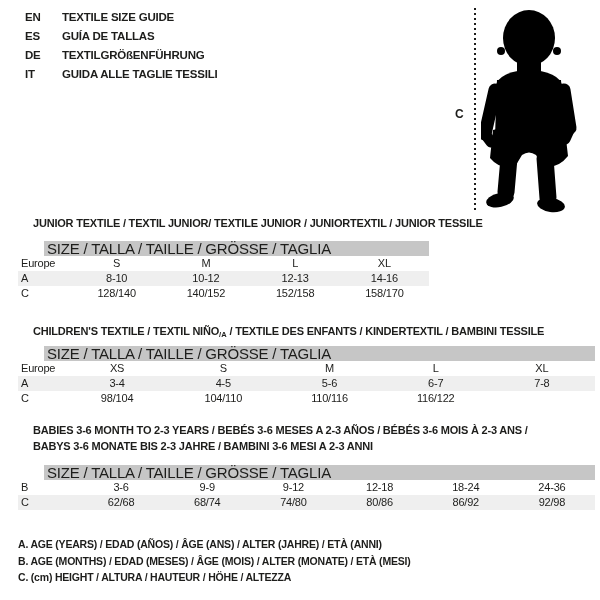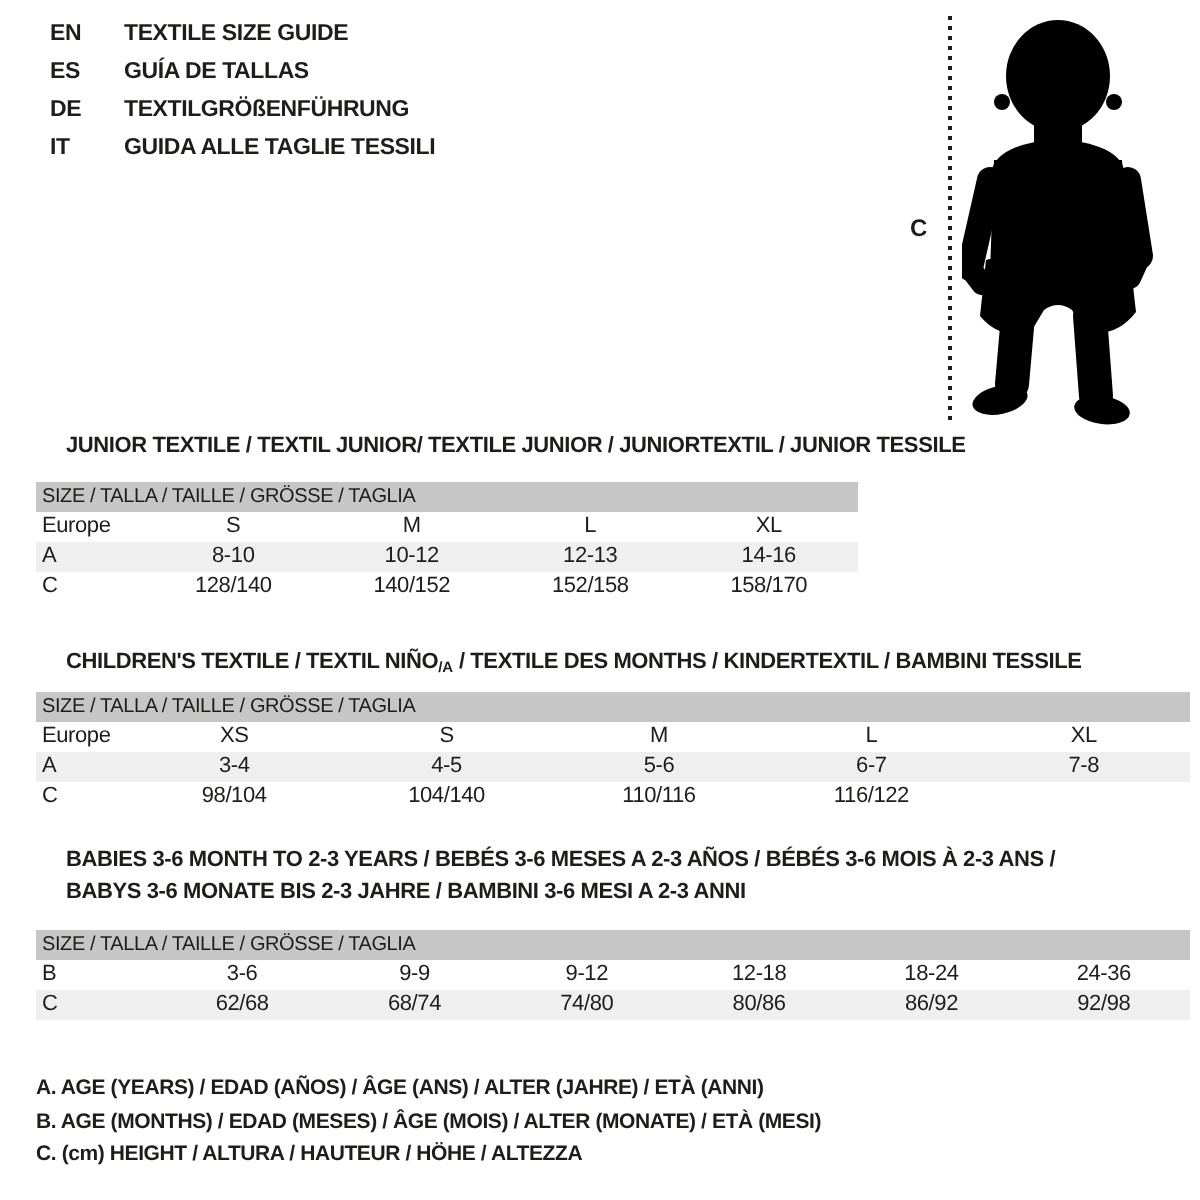--- a/index.html
+++ b/index.html
@@ -20,21 +20,21 @@
   .baby{position:absolute;left:481px;top:8px;width:100px;height:205px;}
   .baby *{fill:#000;}
   
   .sec-title{position:absolute;left:18px;font-weight:bold;font-size:11px;white-space:nowrap;margin-left:15px;}
   .junior-title{top:217px;}
   .children-title{top:325px;}
   .babies-title{top:422px;line-height:16px;}
   .sub{font-size:7.5px;vertical-align:-2px;letter-spacing:0;}
   
   .table{position:absolute;left:18px;}
-  .table .bar{height:15px;line-height:15px;background:#c6c6c6;font-size:10px;padding-left:3px;box-sizing:border-box;}
+  .table .bar{height:15px;line-height:15px;background:#c6c6c6;font-size:15px;padding-left:3px;box-sizing:border-box;margin-left:26px;}
   .t-row{display:grid;height:15px;line-height:15px;font-size:11px;}
   .t-row.stripe{background:#efefef;}
   .t-row .lbl{text-align:left;padding-left:3px;}
   .t-row .cell{text-align:center;}
   .junior{top:241px;width:411px;}
   .junior .t-row{grid-template-columns:54px repeat(4,1fr);}
   .children{top:346px;width:577px;}
   .children .t-row{grid-template-columns:46px repeat(5,1fr);}
   .babies{top:465px;width:577px;}
   .babies .t-row{grid-template-columns:60px repeat(6,1fr);}
@@ -106,21 +106,21 @@
     <div class="t-row">
       <span class="lbl">C</span>
       <span class="cell">128/140</span>
       <span class="cell">140/152</span>
       <span class="cell">152/158</span>
       <span class="cell">158/170</span>
     </div>
   </div>
 
   <div class="sec-title children-title">
-    <span>CHILDREN'S TEXTILE / TEXTIL NIÑO</span><span class="sub">/A</span><span> / TEXTILE DES MONTHS / KINDERTEXTIL / BAMBINI TESSILE</span>
+    <span>CHILDREN'S TEXTILE / TEXTIL NIÑO</span><span class="sub">/A</span><span> / TEXTILE DES ENFANTS / KINDERTEXTIL / BAMBINI TESSILE</span>
   </div>
   <div class="table children">
     <div class="bar">SIZE / TALLA / TAILLE / GRÖSSE / TAGLIA</div>
     <div class="t-row">
       <span class="lbl">Europe</span>
       <span class="cell">XS</span>
       <span class="cell">S</span>
       <span class="cell">M</span>
       <span class="cell">L</span>
       <span class="cell">XL</span>
@@ -129,21 +129,21 @@
       <span class="lbl">A</span>
       <span class="cell">3-4</span>
       <span class="cell">4-5</span>
       <span class="cell">5-6</span>
       <span class="cell">6-7</span>
       <span class="cell">7-8</span>
     </div>
     <div class="t-row">
       <span class="lbl">C</span>
       <span class="cell">98/104</span>
-      <span class="cell">104/140</span>
+      <span class="cell">104/110</span>
       <span class="cell">110/116</span>
       <span class="cell">116/122</span>
     </div>
   </div>
 
   <div class="sec-title babies-title">
     <div>BABIES 3-6 MONTH TO 2-3 YEARS / BEBÉS 3-6 MESES A 2-3 AÑOS / BÉBÉS 3-6 MOIS À 2-3 ANS /</div>
     <div>BABYS 3-6 MONATE BIS 2-3 JAHRE / BAMBINI 3-6 MESI A 2-3 ANNI</div>
   </div>
   <div class="table babies">

